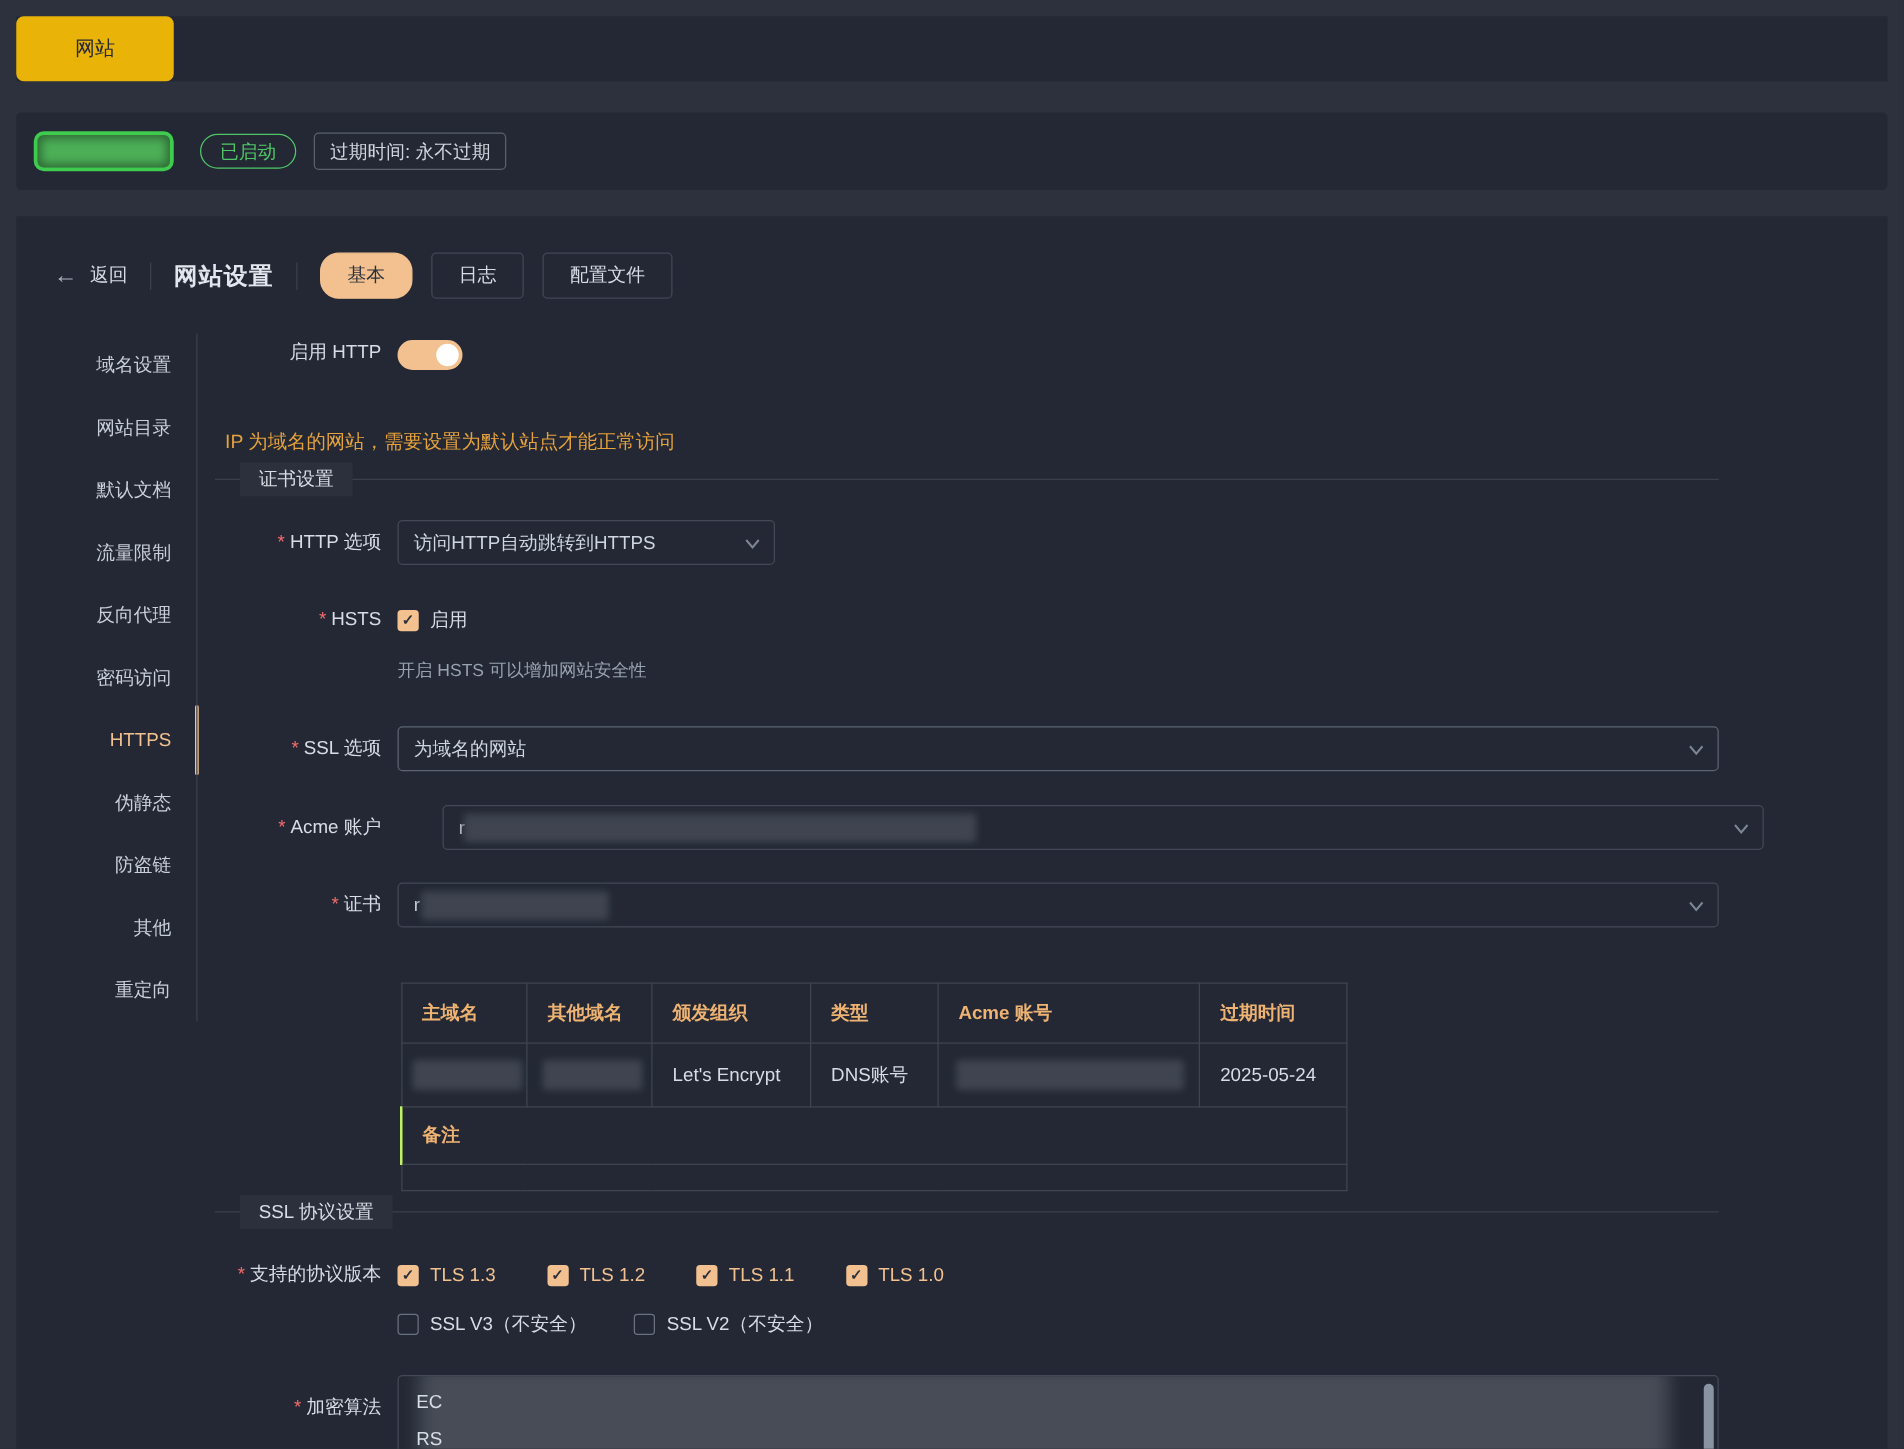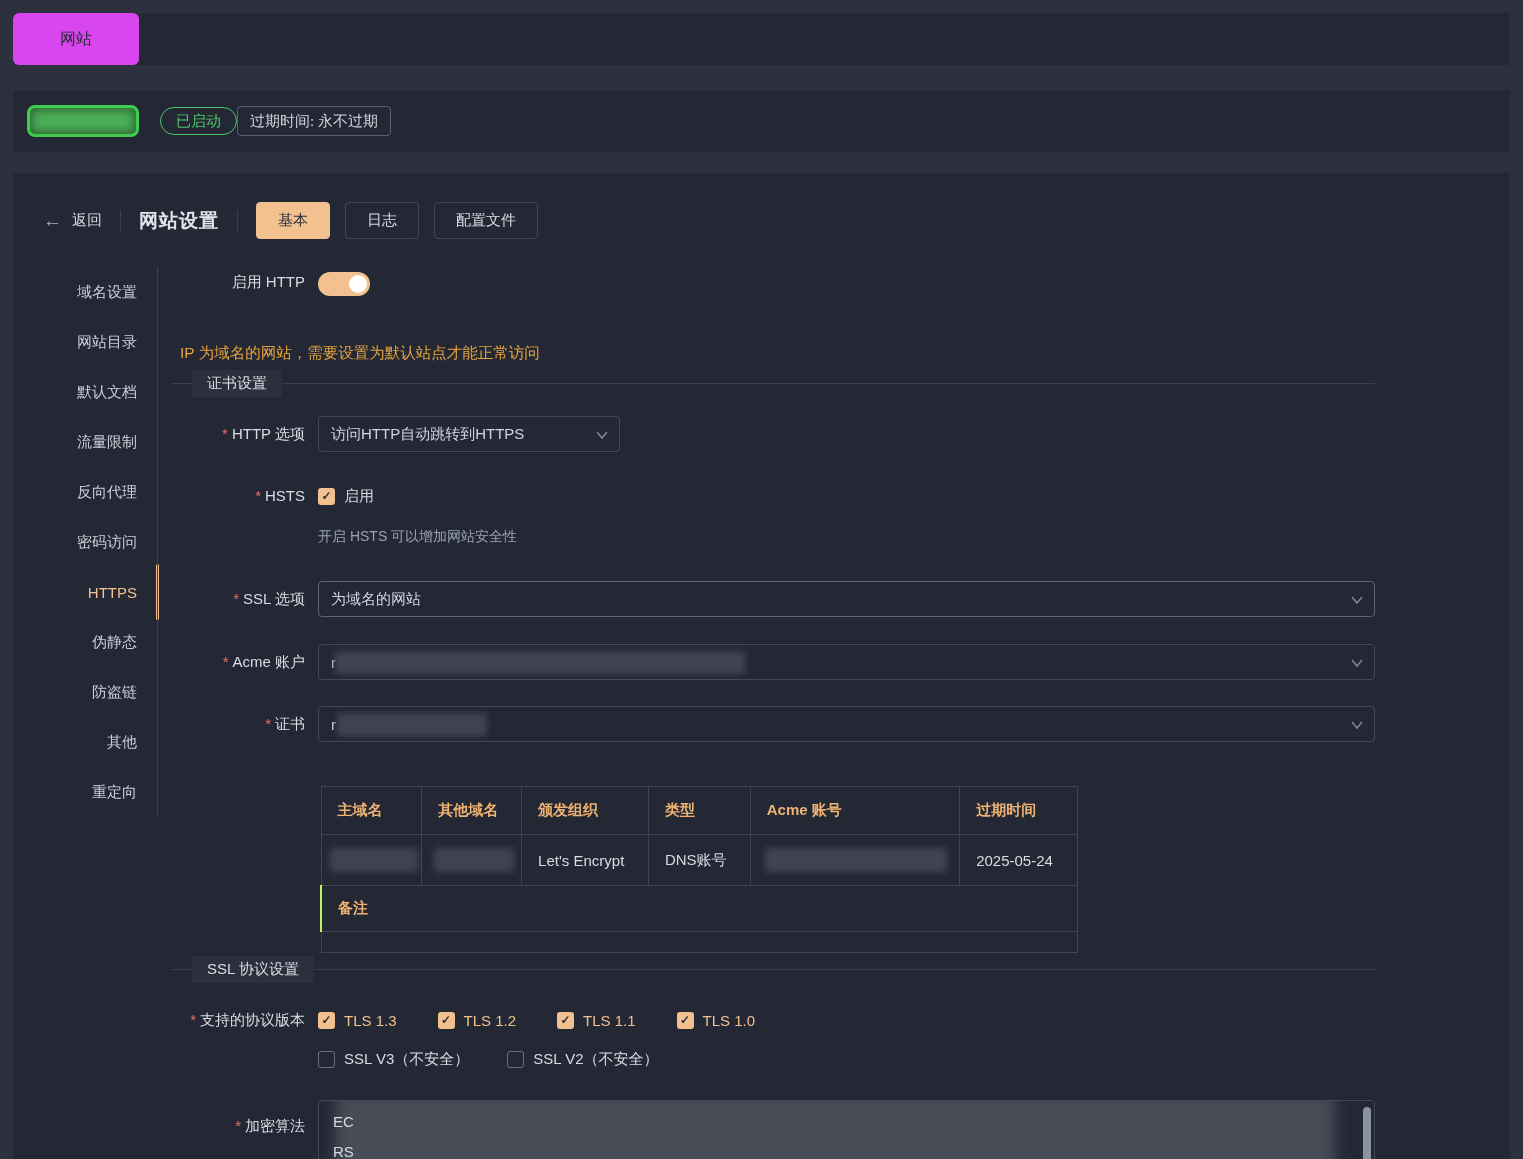--- a/index.html
+++ b/index.html
@@ -8,55 +8,55 @@
     position: relative;
     background:#2c313d;
     font-family:"Liberation Sans", sans-serif;
     color:#d7dce5;
     overflow:hidden;
   }
   
   .bar-top { position:absolute; left:13px; top:13px; width:1497px; height:52px; background:#232834; }
   .site-tab {
     position:absolute; left:0; top:0; width:126px; height:52px;
-    background:#d946ef; border-radius:6px; color:#262b36;
+    background:#eab308; border-radius:6px; color:#262b36;
     display:flex; align-items:center; justify-content:center; font-size:16px;
   }
   
   .bar-status {
     position:absolute; left:13px; top:90px; width:1497px; height:62px;
     background:#232834; border-radius:4px; display:flex; align-items:center; padding-left:14px;
   }
   .site-pill {
     width:112px; height:32px; border:3px solid #3ecb4e; border-radius:8px;
     background:#2f6b36; overflow:hidden; position:relative;
   }
   .site-pill .blur-green { position:absolute; left:3px; top:3px; right:3px; bottom:3px; background:#4caf57; filter:blur(4px); }
   .status-pill {
     margin-left:21px; height:28px; padding:0 15px; border:1px solid #4fc768;
     color:#4fc768; border-radius:14px; font-size:15px; display:flex; align-items:center;
   }
   .expire-badge {
-    height:30px; padding:0 12px; border:1px solid #5a616d;
-    border-radius:4px; color:#d0d5de; font-size:15px; display:flex; align-items:center;font-family:Liberation Serif, serif;
+    margin-left:14px; height:30px; padding:0 12px; border:1px solid #5a616d;
+    border-radius:4px; color:#d0d5de; font-size:15px; display:flex; align-items:center;
   }
   
   .main-card { position:absolute; left:13px; top:173px; width:1497px; bottom:0; background:#232834; }
   .settings-header { position:absolute; left:30px; top:29px; display:flex; align-items:center; height:37px; }
   .back-link { display:flex; align-items:center; cursor:pointer; }
   .back-arrow { color:#aab2bf; font-size:19px; margin-right:10px; line-height:1; }
   .back-label { font-size:15px; color:#d7dce5; }
   .hsep { width:1px; height:22px; background:#3a404c; margin:0 18px; }
   .page-title { font-size:19px; font-weight:bold; color:#e2e7ef; letter-spacing:1px; }
   .tab-btn {
     height:37px; padding:0 21px; border:1px solid #414754; border-radius:4px;
     background:transparent; color:#d7dce5; font-size:15px; margin-right:15px;
     display:flex; align-items:center; justify-content:center; cursor:pointer;
   }
-  .tab-btn.active { background:#f2c18f; color:#2a2f3a; border-color:#f2c18f; }
+  .tab-btn.active { background:#f2c18f; color:#2a2f3a; border-color:#f2c18f;border-radius:15px; }
   
   .sidebar { position:absolute; left:0; top:94px; width:144px; }
   .sidebar-divider { position:absolute; left:144px; top:94px; width:1px; height:550px; background:#3a404c; }
   .side-item {
     height:50px; display:flex; align-items:center; justify-content:flex-end;
     padding-right:20px; font-size:15px; color:#c9cfd9; cursor:pointer; position:relative;
   }
   .side-item.active { color:#f2c18f; }
   .active-indicator { position:absolute; right:-2px; top:-3px; width:3px; height:56px; background:#f2c18f; border-radius:2px; }
   
@@ -244,21 +244,21 @@
       <div class="fctrl">
         <div class="select lite" style="width:1057px;">
           <span>为域名的网站</span>
           <svg class="chev" width="14" height="12" viewBox="0 0 14 12">
             <polyline points="2,3 7,9 12,3" fill="none" stroke="#7d8694" stroke-width="1.6"></polyline>
           </svg>
         </div>
       </div>
     </div>
 
-    <div class="frow" style="top:377px; align-items:center;">
+    <div class="frow" style="top:377px; align-items:center;gap:36px;">
       <div class="flabel req">Acme 账户</div>
       <div class="fctrl">
         <div class="select" style="width:1057px;">
           <span>r</span>
           <div class="blur sel-blur" style="left:16px; width:410px;"></div>
           <svg class="chev" width="14" height="12" viewBox="0 0 14 12">
             <polyline points="2,3 7,9 12,3" fill="none" stroke="#7d8694" stroke-width="1.6"></polyline>
           </svg>
         </div>
       </div>

